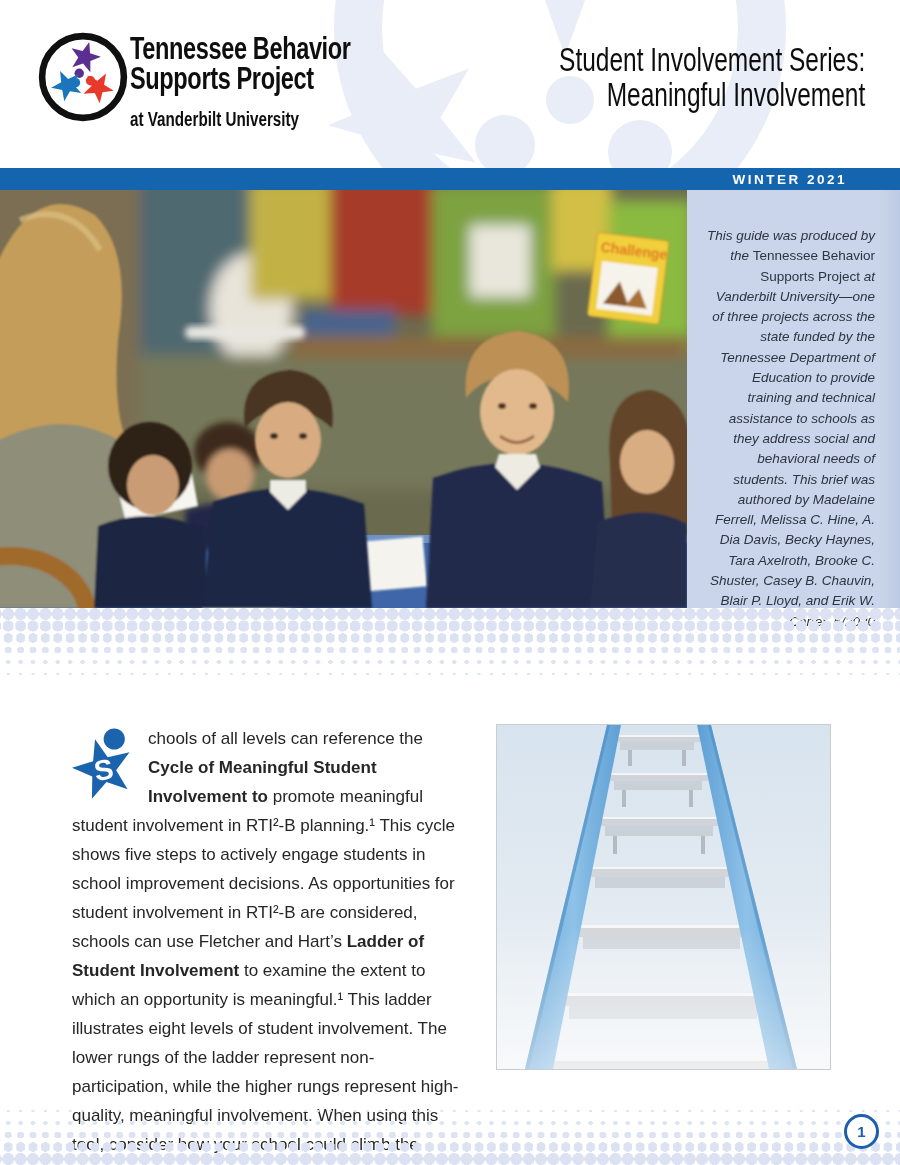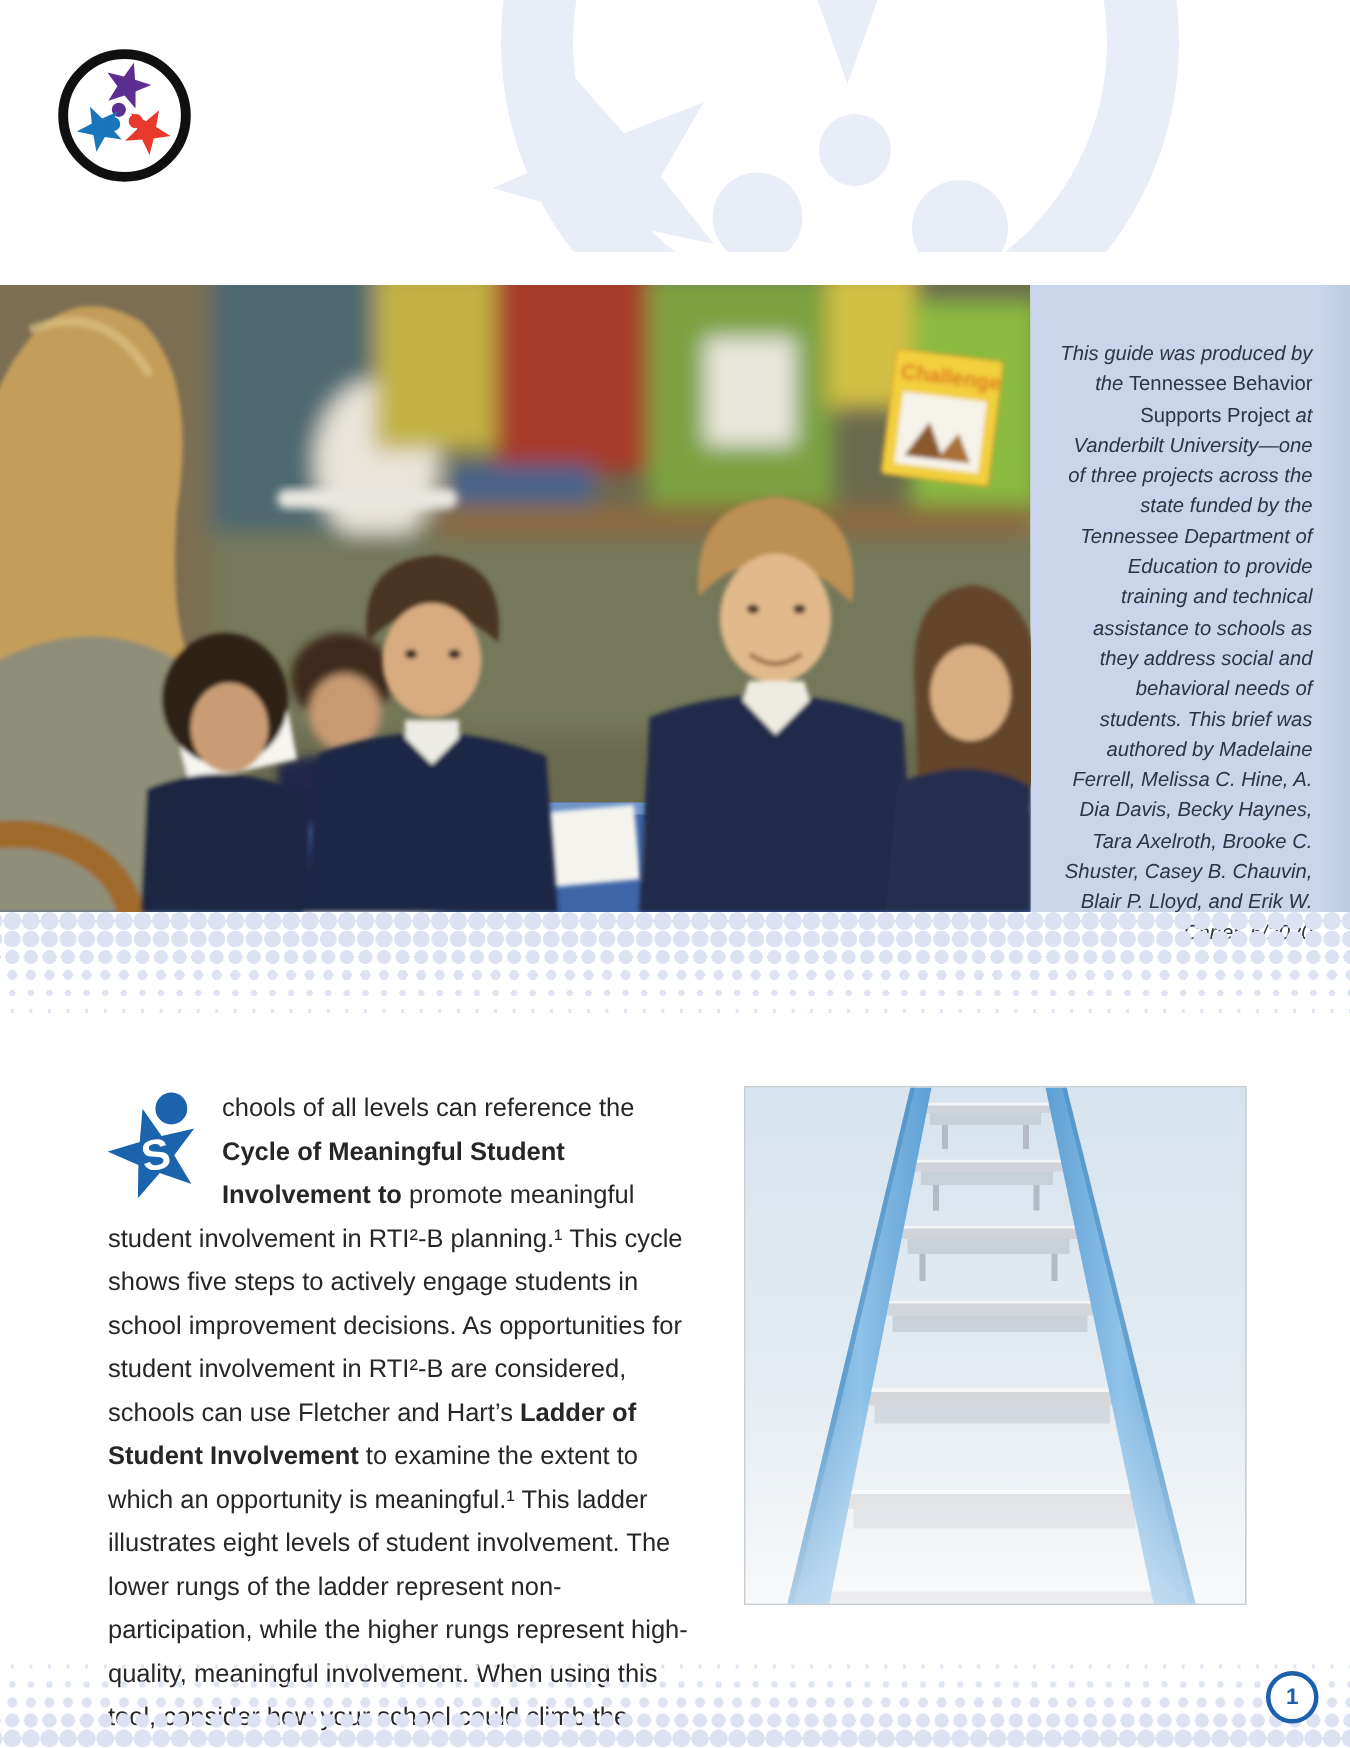--- a/index.html
+++ b/index.html
@@ -91,23 +91,35 @@
         <circle cx="50" cy="50" r="43.5" fill="none" stroke="#101010" stroke-width="7"></circle>
         <use href="#star" transform="translate(52,29) rotate(16)" fill="#5c2e91"></use>
         <circle cx="46" cy="46" r="5" fill="#5c2e91"></circle>
         <use href="#star" transform="translate(33,59) rotate(-26)" fill="#1b75bb"></use>
         <circle cx="42" cy="56" r="5" fill="#1b75bb"></circle>
         <use href="#star" transform="translate(66,61) rotate(30)" fill="#e8392d"></use>
         <circle cx="58" cy="54" r="5" fill="#e8392d"></circle>
       </svg>
     </div>
 
-
-  </div>
-
+    <div class="logo-text">
+      <span class="logo-line">Tennessee Behavior</span>
+      <span class="logo-line">Supports Project</span>
+      <span class="logo-sub">at Vanderbilt University</span>
+    </div>
+
+    <div class="doc-title">
+      <span class="title-line">Student Involvement Series:</span>
+      <span class="title-line">Meaningful Involvement</span>
+    </div>
+  </div>
+
+  <div class="banner">
+    <span class="banner-label">WINTER 2021</span>
+  </div>
 
   <div class="content-row">
 
     <svg class="photo" width="687" height="418" viewBox="0 0 687 418" role="img">
       <defs>
         <filter id="b7" x="-20%" y="-20%" width="140%" height="140%">
             <feGaussianBlur stdDeviation="7"></feGaussianBlur>
           </filter>
         <filter id="b3" x="-30%" y="-30%" width="160%" height="160%">
             <feGaussianBlur stdDeviation="3"></feGaussianBlur>

